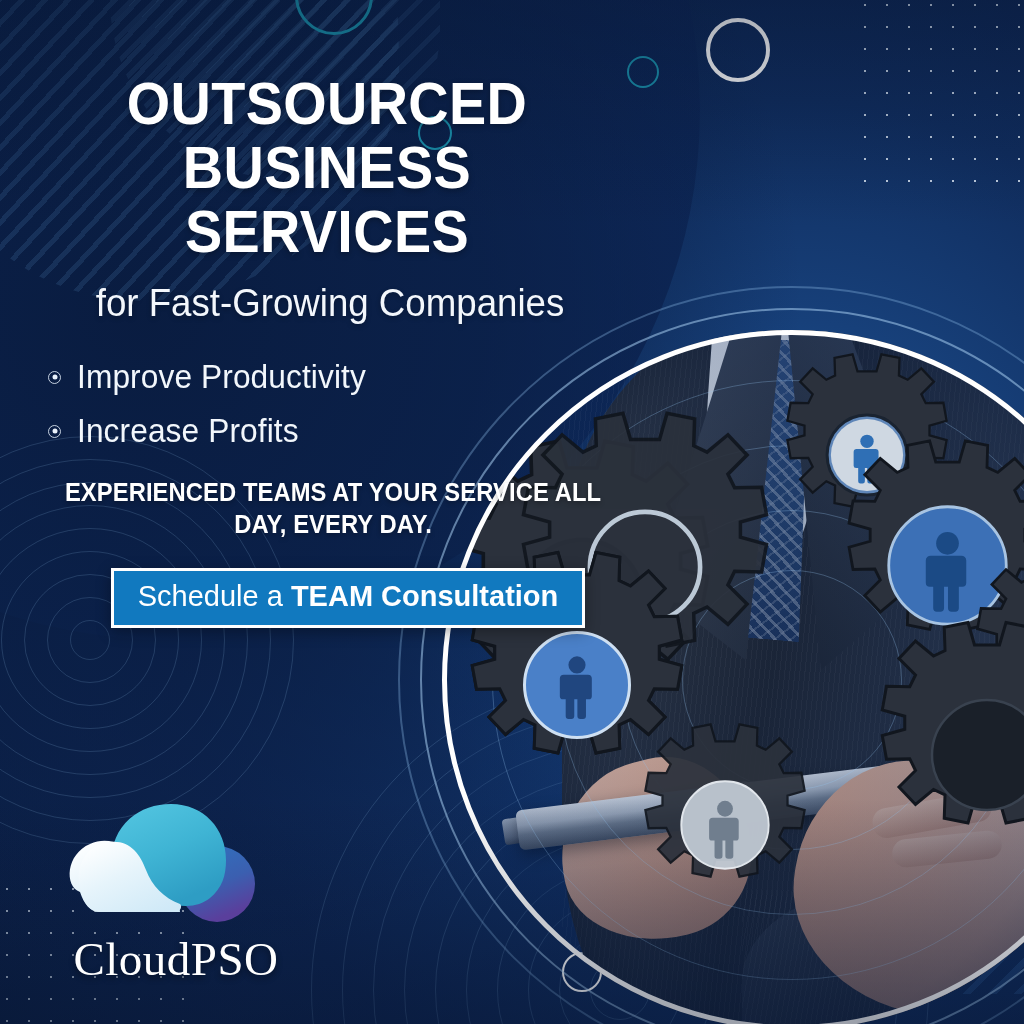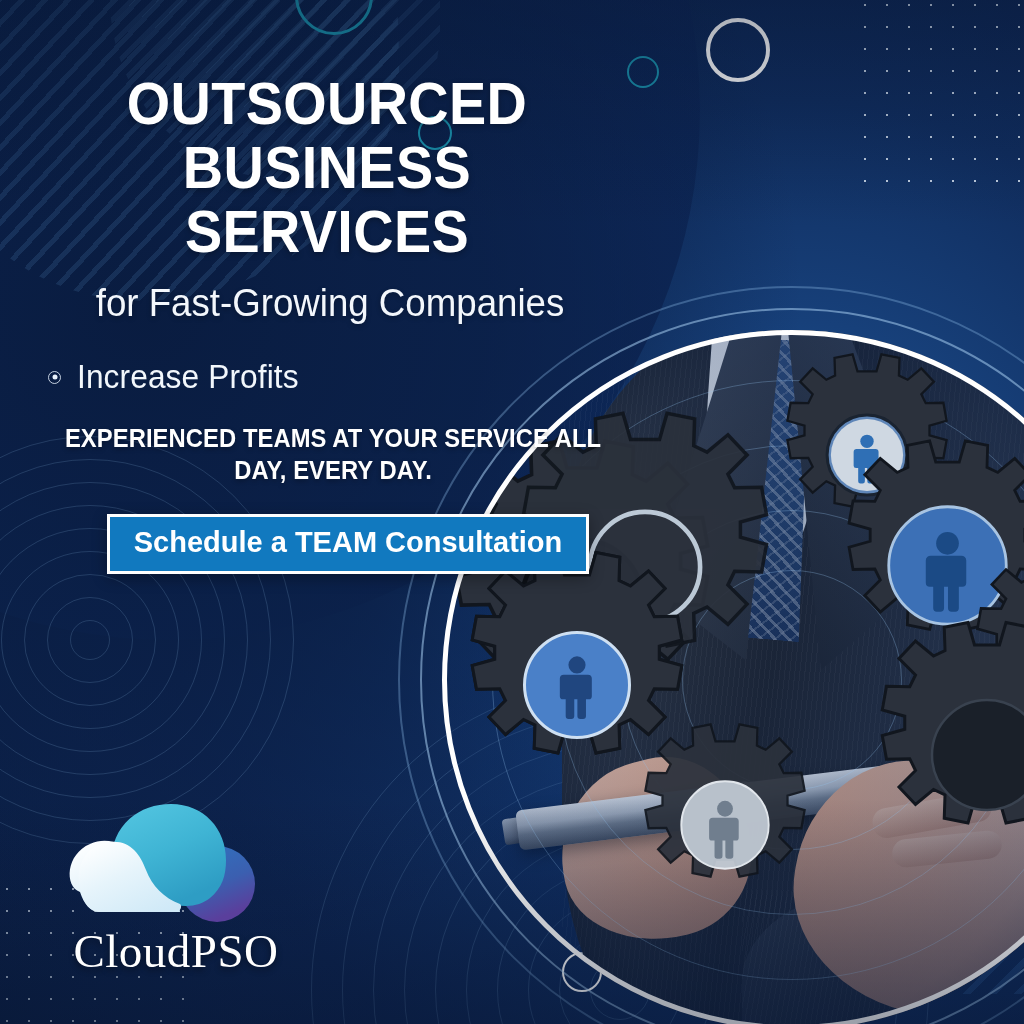--- a/index.html
+++ b/index.html
@@ -173,28 +173,28 @@
     margin:26px 0 0;font-size:25px;font-weight:700;line-height:1.28;color:#ffffff;
     letter-spacing:.1px;text-transform:uppercase;
     transform:scaleX(.95);transform-origin:left center;
     text-shadow:0 2px 6px rgba(0,0,0,.3);
   }
   .cta{
     display:inline-block;margin-top:28px;background:#1179bf;border:3px solid #ffffff;
     padding:9px 24px 11px;color:#fff;font-size:29px;line-height:1.15;white-space:nowrap;
     box-shadow:0 4px 14px rgba(0,0,0,.33);
   }
-  .cta .reg{font-weight:700;}
+  .cta .reg{font-weight:400;}
   .cta .bold{font-weight:700;}
 
   
   .logo{position:absolute;left:52px;top:800px;width:280px;z-index:22;}
   .logo svg{display:block;}
   .logo-word{
-    margin-top:2px;text-align:center;width:248px;
+    margin-top:10px;text-align:center;width:248px;
     font-family:"Liberation Serif","DejaVu Serif",serif;
     font-size:47px;color:#ffffff;letter-spacing:.5px;
     text-shadow:0 3px 6px rgba(0,0,0,.45);
   }
 </style>
 </head>
 <body>
 
 <div class="stage">
 
@@ -367,20 +367,24 @@
   <div class="circle-rim"></div>
 
   <div class="copy">
     <h1 class="headline">
       <span>OUTSOURCED</span>
       <span class="l2">BUSINESS SERVICES</span>
     </h1>
     <p class="subhead">for Fast-Growing Companies</p>
 
     <ul class="bullets">
+      <li>
+        <span class="bull"></span>
+        <span class="bull-txt">Improve Productivity</span>
+      </li>
       <li>
         <span class="bull"></span>
         <span class="bull-txt">Increase Profits</span>
       </li>
     </ul>
 
     <p class="tagline">EXPERIENCED TEAMS AT YOUR SERVICE ALL DAY, EVERY DAY.</p>
 
     <div class="cta">
       <span class="reg">Schedule a </span><span class="bold">TEAM Consultation</span>

